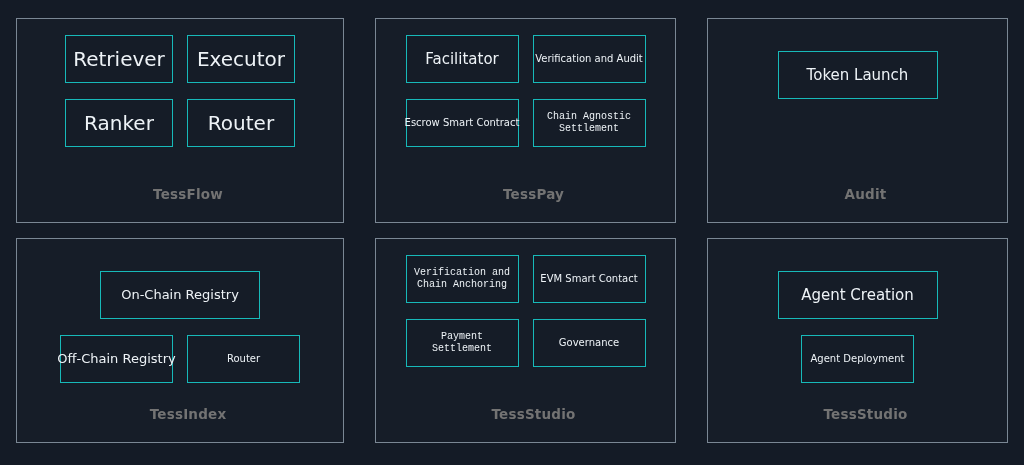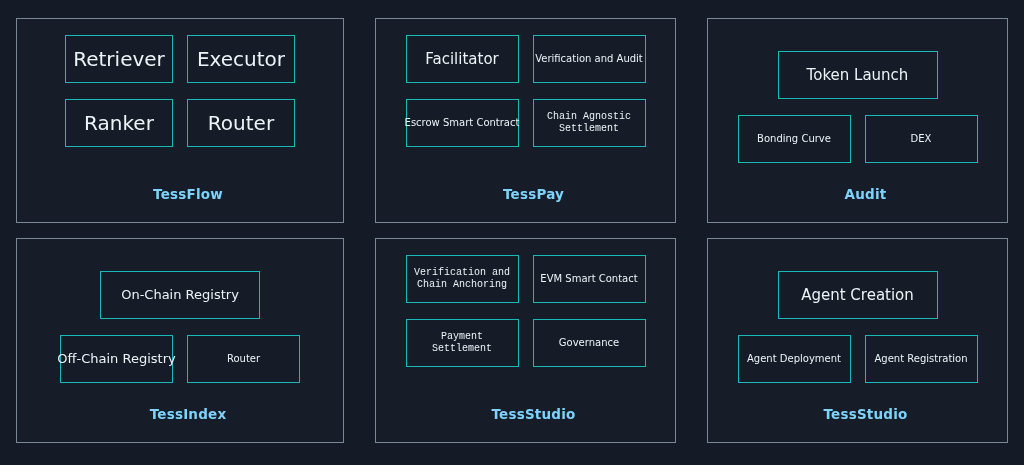--- a/index.html
+++ b/index.html
@@ -87,21 +87,21 @@
   .fs-sm  { font-size: 10px; }
 
   .panel-title {
     position: absolute;
     left: 16px;
     right: 0;
     bottom: 20px;
     text-align: center;
     font-size: 13.5px;
     font-weight: bold;
-    color: #7dd3fc;
+    color: #737373;
     letter-spacing: 0.2px;
   }
 </style>
 </head>
 <body>
 
 <div class="grid">
 
   <div class="panel panel-flow">
     <div class="box-rows">
@@ -129,24 +129,20 @@
       </div>
     </div>
     <div class="panel-title">TessPay</div>
   </div>
 
   <div class="panel panel-x">
     <div class="box-rows">
       <div class="row single">
         <div class="box wide fs-lg">Token Launch</div>
       </div>
-      <div class="row">
-        <div class="box fs-sm">Bonding Curve</div>
-        <div class="box fs-sm">DEX</div>
-      </div>
     </div>
     <div class="panel-title">Audit</div>
   </div>
 
   <div class="panel panel-index">
     <div class="box-rows">
       <div class="row single">
         <div class="box wide fs-md">On-Chain Registry</div>
       </div>
       <div class="row">
@@ -171,19 +167,18 @@
     <div class="panel-title">TessStudio</div>
   </div>
 
   <div class="panel panel-studio">
     <div class="box-rows">
       <div class="row single">
         <div class="box wide fs-lg">Agent Creation</div>
       </div>
       <div class="row">
         <div class="box fs-sm">Agent Deployment</div>
-        <div class="box fs-sm">Agent Registration</div>
       </div>
     </div>
     <div class="panel-title">TessStudio</div>
   </div>
 
 </div>
 
 </body></html>

